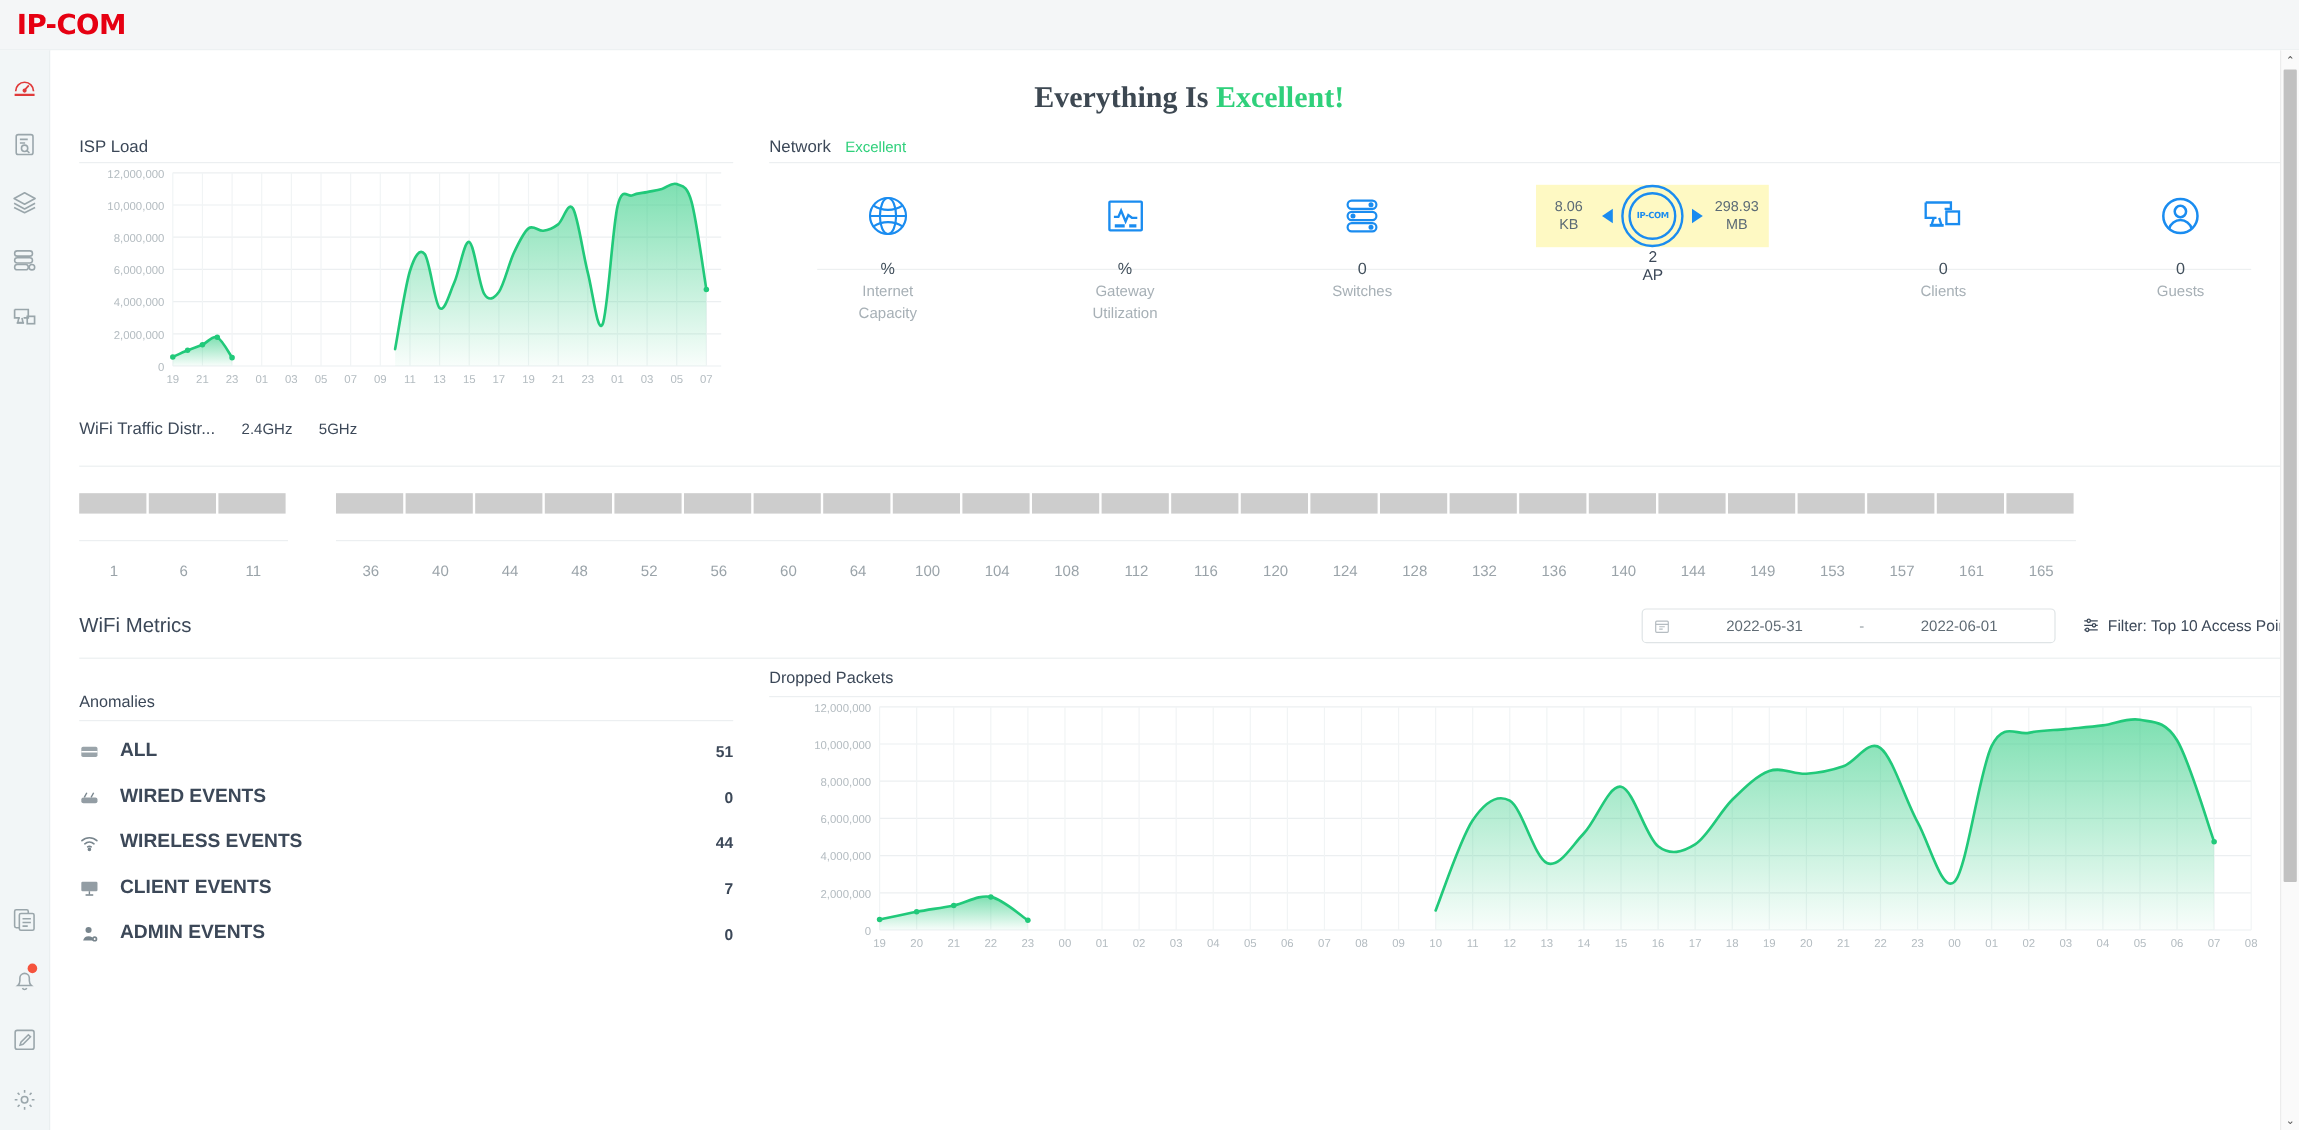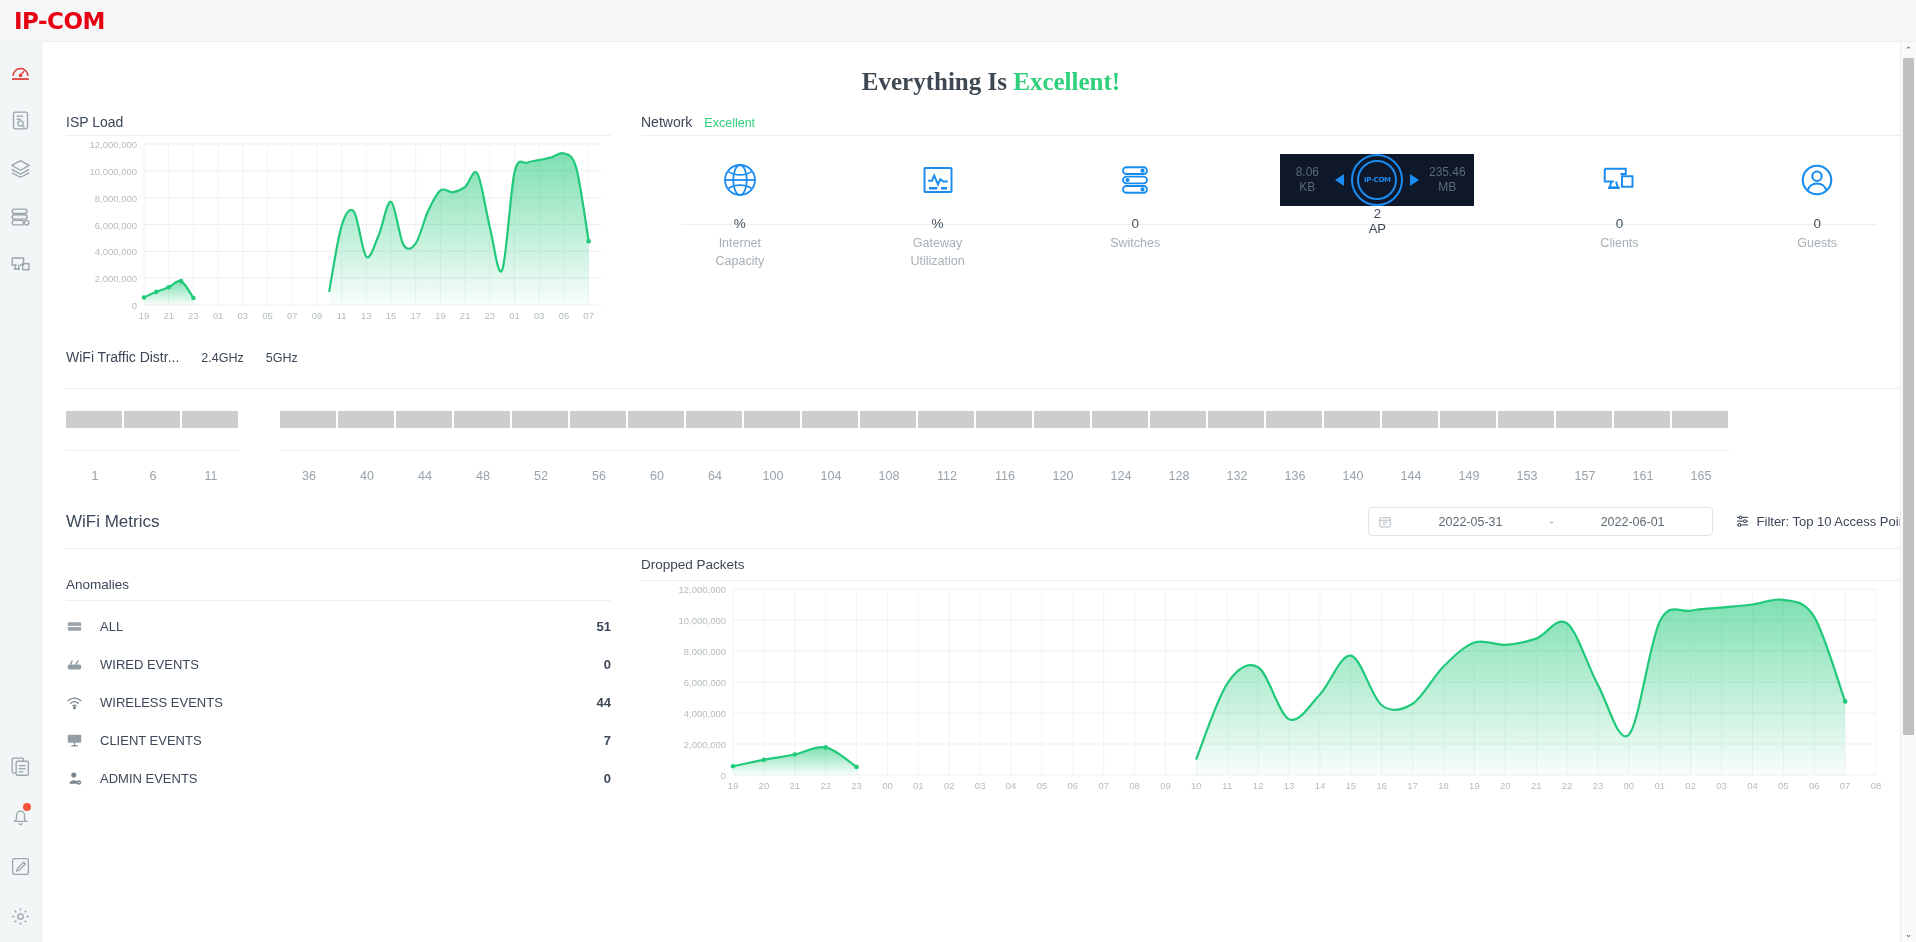--- a/index.html
+++ b/index.html
@@ -72,21 +72,21 @@
   
   .net-body { display:flex; align-items:flex-start; height:150px; position:relative; padding-top:18px;}
   .netline { position:absolute; left:40px; right:40px; top:88px; height:1px; background:#edf0f1; z-index:0;}
   .tile { flex:1; display:flex; flex-direction:column; align-items:center; position:relative; z-index:1; }
   .tile .ic { width:52px; height:52px; color:#1a8cf0; background:#fff; padding:0 8px;}
   .tile .ic svg { width:100%; height:100%; display:block;}
   .tile .val { margin-top:10px; font-size:13.5px; color:#42505c;}
   .tile .lbl { margin-top:3px; font-size:12.5px; color:#a7b0b6; text-align:center; line-height:1.45;}
 
   .ap-tile { flex:1.45; display:flex; flex-direction:column; align-items:center; position:relative; z-index:1;}
-  .ap-row { display:flex; align-items:center; gap:7px; background:#0f172a; padding:0 6px;}
+  .ap-row { display:flex; align-items:center; gap:7px; background:#fef9c3; padding:0 6px;}
   .traf { font-size:12px; color:#5b6a75; line-height:1.25; text-align:center; width:42px;}
   .tri { width:0;height:0;border-top:6px solid transparent;border-bottom:6px solid transparent;}
   .tri.l { border-right:9px solid #1a8cf0; }
   .tri.r { border-left:9px solid #1a8cf0; }
   .ap-circle { width:52px;height:52px;border-radius:50%;border:2.5px solid #1a8cf0;
       display:flex;align-items:center;justify-content:center;}
   .ap-inner { width:40px;height:40px;border-radius:50%;border:2px solid #1a8cf0;
       display:flex;align-items:center;justify-content:center;
       font-family:"DejaVu Sans",sans-serif; font-size:7px; font-weight:bold; color:#1a8cf0; letter-spacing:-0.3px;}
 
@@ -115,21 +115,21 @@
 
   
   .row2 { display:flex; gap:30px; margin-top:8px;}
   .anom-col { width:545px; flex:0 0 545px;margin-top:20px;}
   .dp-col { flex:1; min-width:0;}
   .sub-head { font-size:13.5px; color:#3c4858; padding-bottom:8px;}
   .anom-list { padding-top:6px;}
   .anom-row { display:flex; align-items:center; height:38px; cursor:pointer;}
   .anom-row .ai { width:26px; color:#78858d; display:flex; align-items:center;}
   .anom-row .ai svg { width:17px; height:17px;}
-  .anom-row .an { flex:1; font-size:13px; color:#3c4858; padding-left:8px;}
+  .anom-row .an { flex:1; font-size:16px; color:#3c4858; padding-left:8px;font-weight:bold;}
   .anom-row .av { font-size:13px; font-weight:bold; color:#3c4858;}
 
   
   .scrollbar { position:absolute; right:0; top:42px; bottom:0; width:16px;
       background:#fafafa; border-left:1px solid #ececec; z-index:20;}
   .sb-arrow { height:16px; display:flex; align-items:center; justify-content:center;
       font-size:9px; color:#5a5a5a; cursor:pointer;}
   .sb-track { position:absolute; top:16px; bottom:16px; left:0; right:0;}
   .sb-thumb { position:absolute; top:0; left:2px; right:2px; height:78%;
       background:#c1c1c1; border-radius:1px; cursor:pointer;}
@@ -399,21 +399,21 @@
                   <div class="traf">
                     <span>8.06</span><br>
                     <span>KB</span>
                   </div>
                   <div class="tri l"></div>
                   <div class="ap-circle">
                     <div class="ap-inner">IP-COM</div>
                   </div>
                   <div class="tri r"></div>
                   <div class="traf">
-                    <span>235.46</span><br>
+                    <span>298.93</span><br>
                     <span>MB</span>
                   </div>
                 </div>
                 <div class="val">2</div>
                 <div class="lbl">AP</div>
               </div>
 
               <div class="tile">
                 <div class="ic">
                   <svg viewBox="0 0 48 48" fill="none" stroke="currentColor" stroke-width="2.6">

